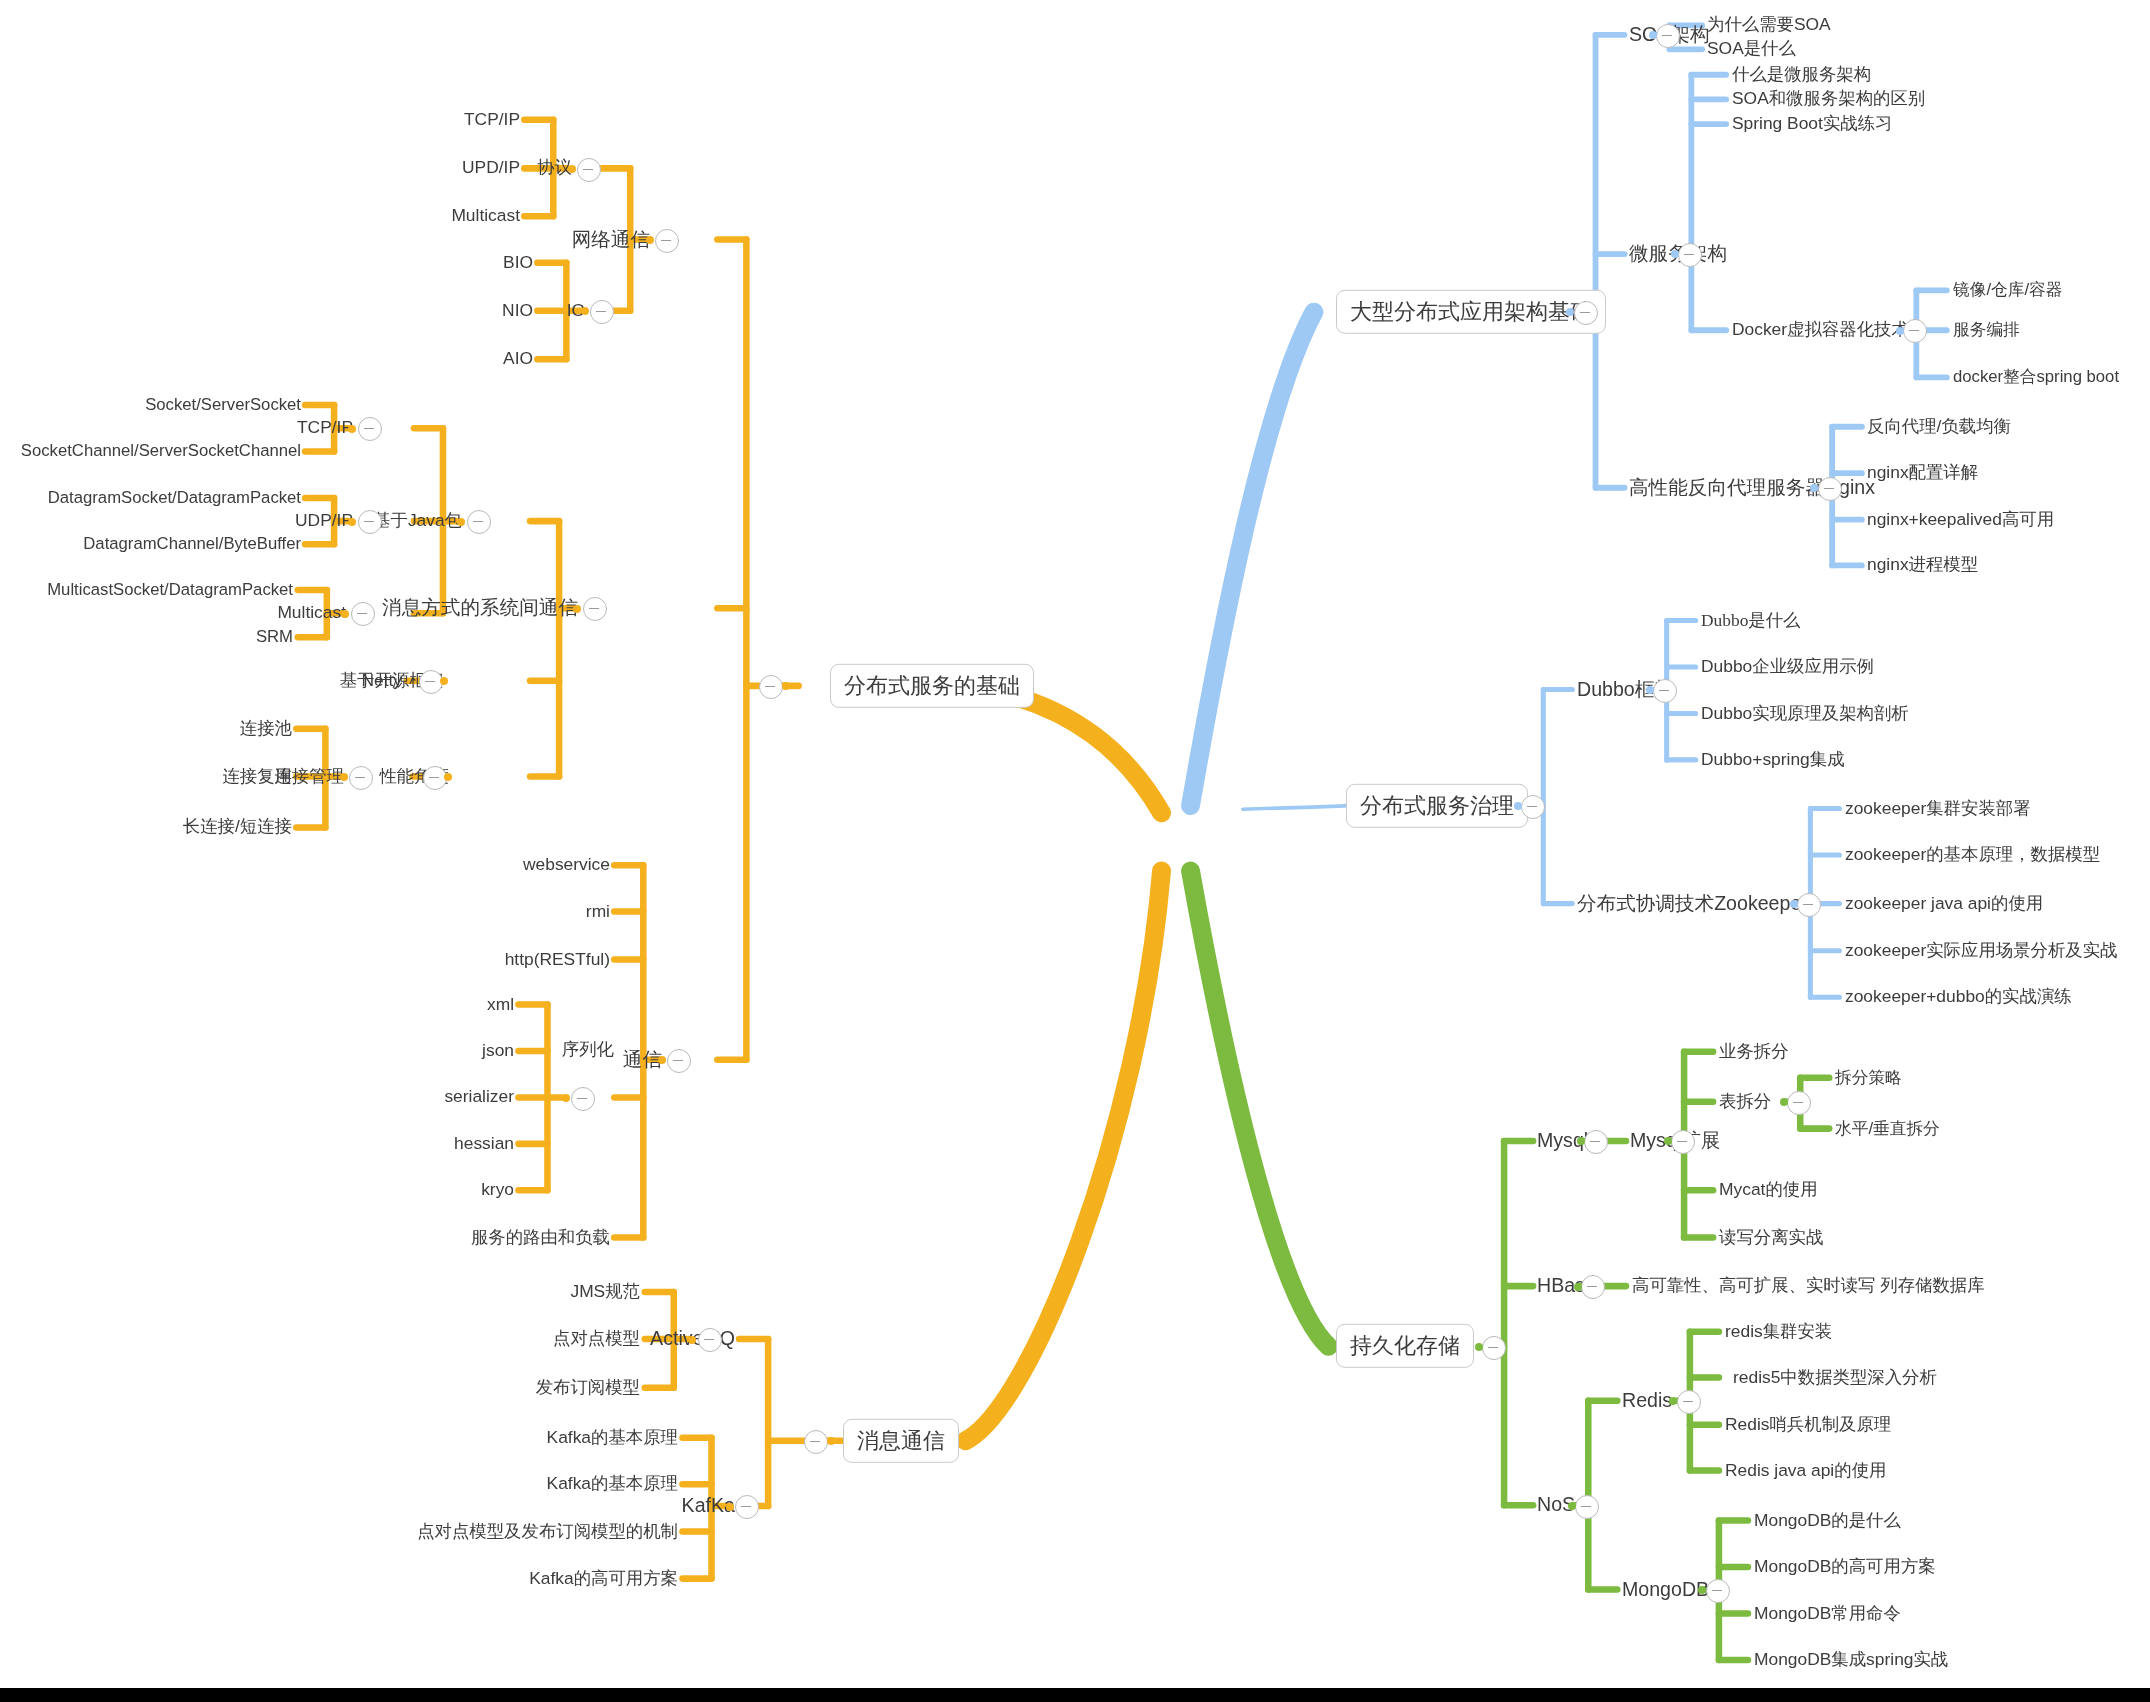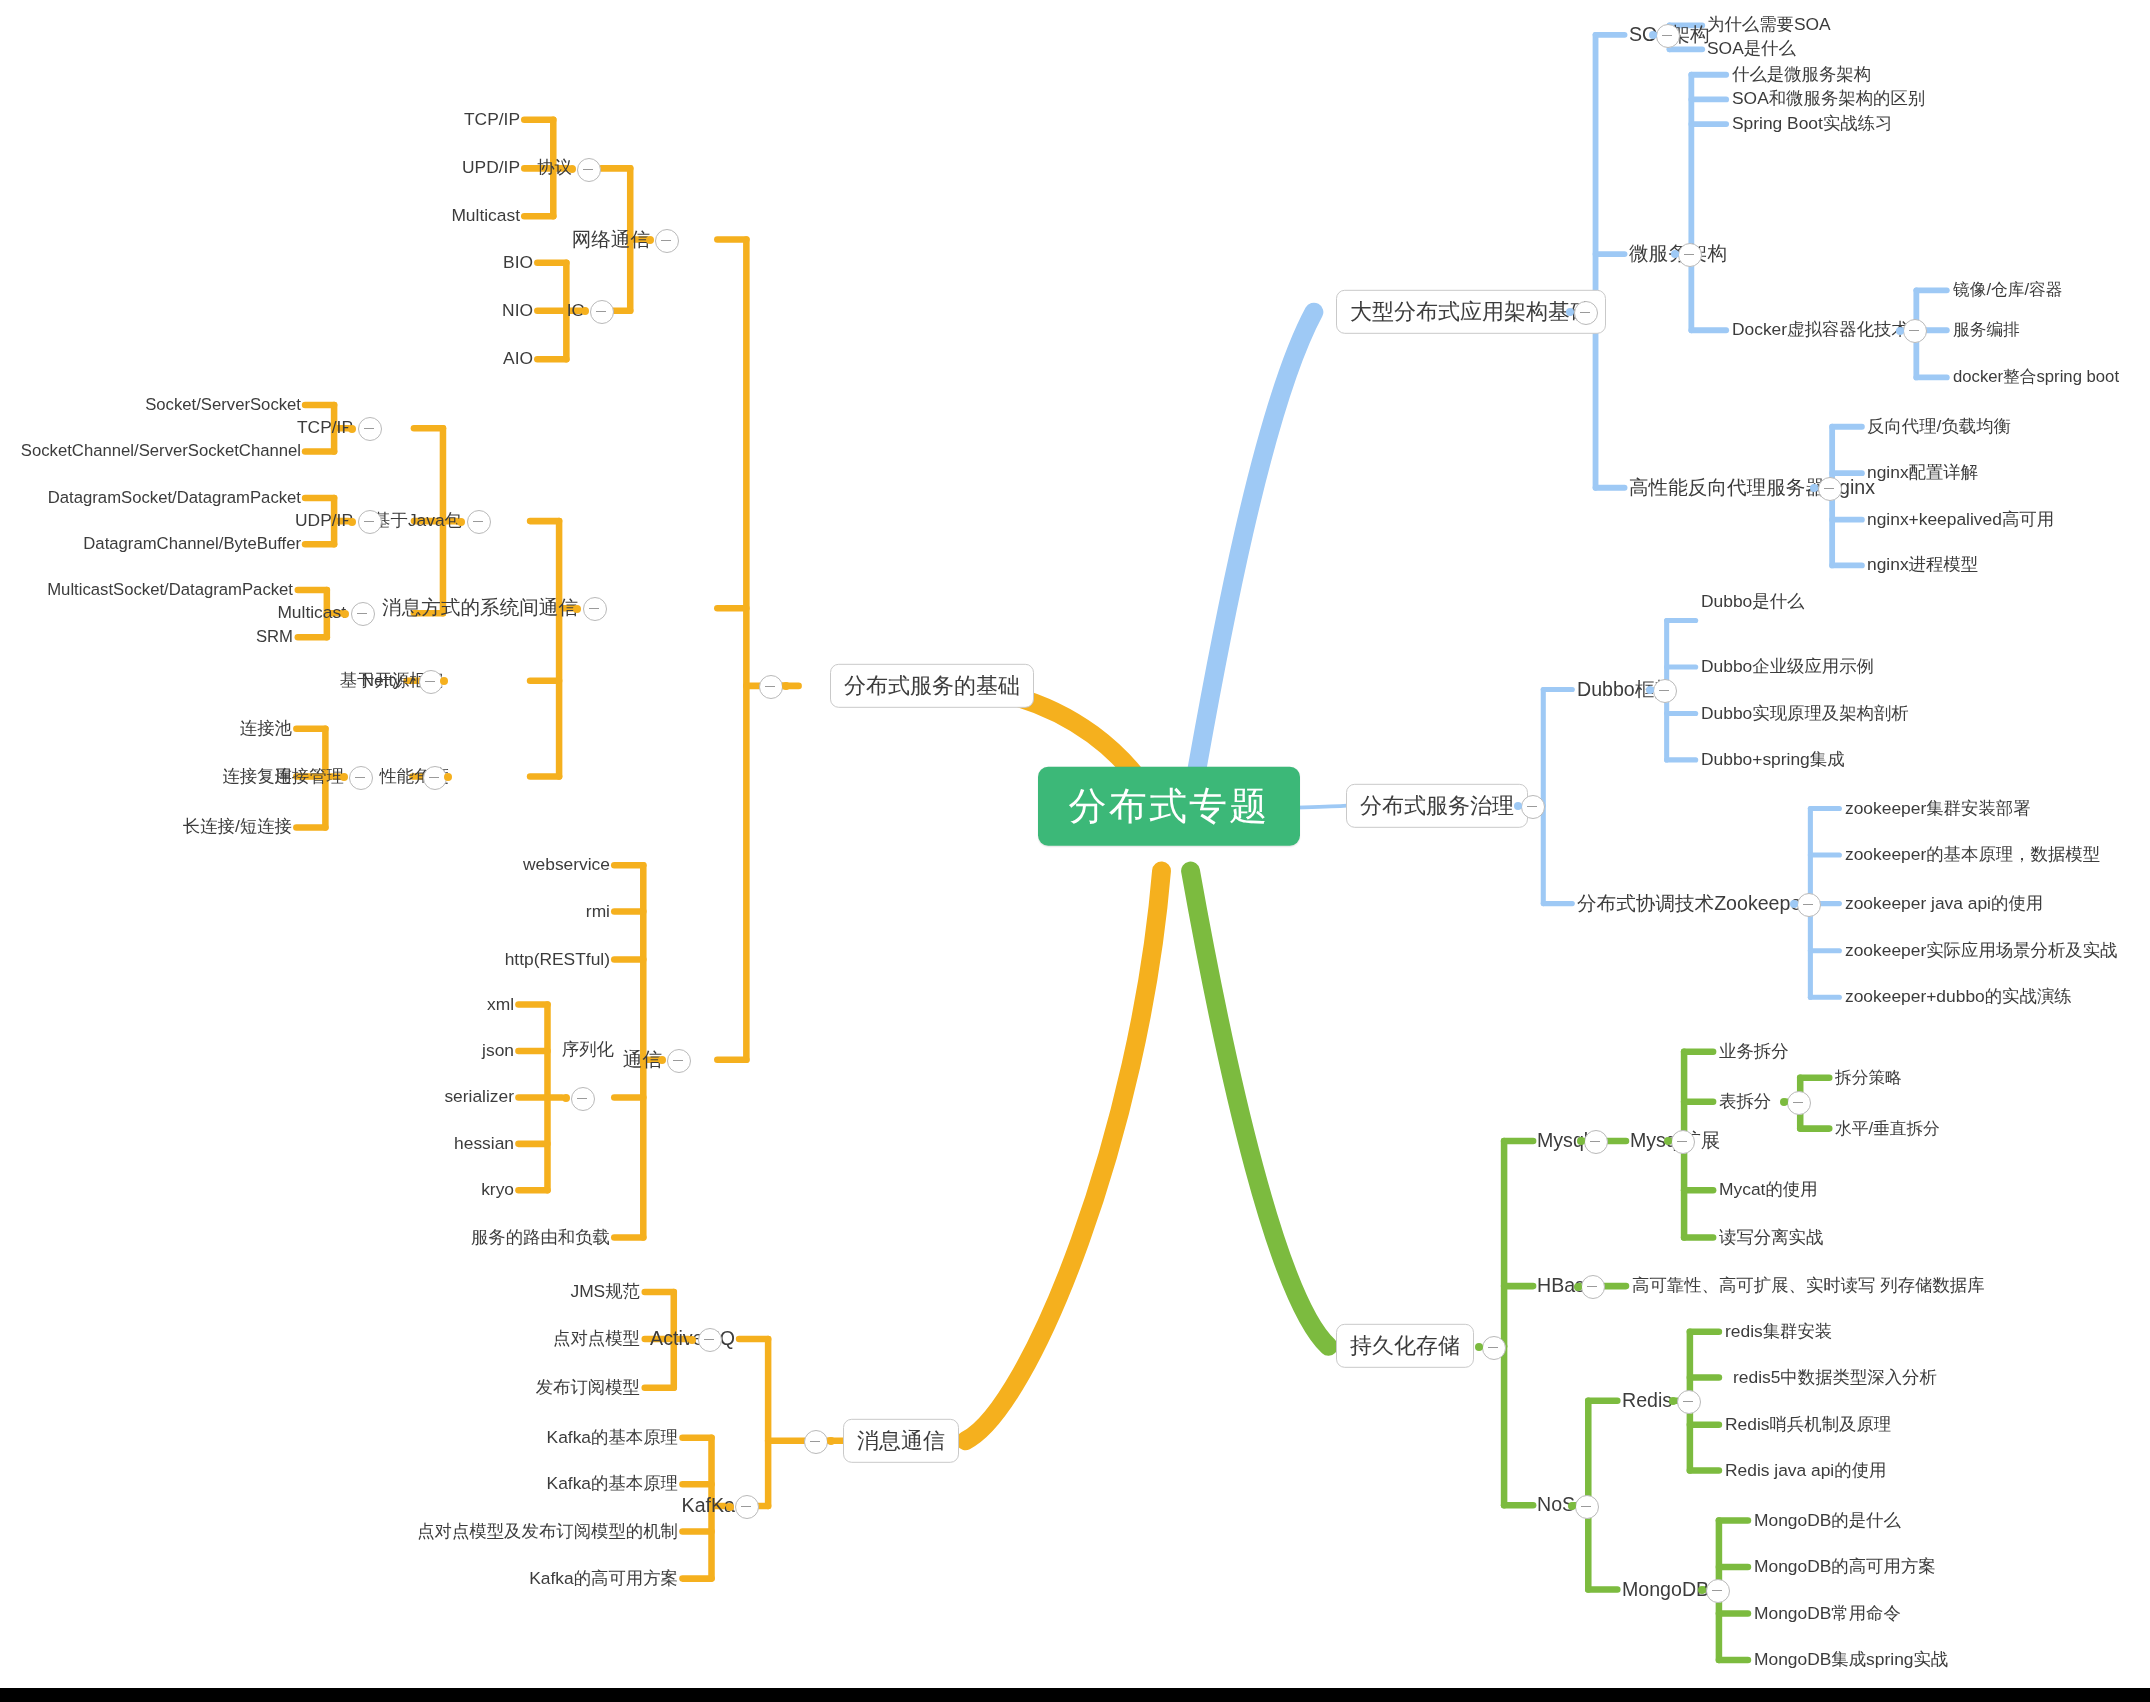--- a/index.html
+++ b/index.html
@@ -230,21 +230,20 @@
 
       <path d="M1000,2075 L980,2075" stroke="#f5b01e" stroke-width="9"></path>
       <path d="M980,1981 L980,2175" stroke="#f5b01e" stroke-width="9"></path>
       <path d="M980,1981 L940,1981" stroke="#f5b01e" stroke-width="9"></path>
       <path d="M980,2045 L940,2045" stroke="#f5b01e" stroke-width="9"></path>
       <path d="M980,2110 L940,2110" stroke="#f5b01e" stroke-width="9"></path>
       <path d="M980,2175 L940,2175" stroke="#f5b01e" stroke-width="9"></path>
     </g>
   </svg>
 
-  <div class="node root" style="left:1038px;top:806px;transform:translate(0,-50%);">分布式专题</div>
 
   <div class="node mainbox" style="left:830px;top:686px;transform:translate(0,-50%);">分布式服务的基础</div>
   <div class="toggle" style="left:759px;top:675px;"></div>
   <div class="dot y" style="left:782px;top:682px;"></div>
 
   <div class="node lv2" style="left:650px;top:240px;transform:translate(-100%,-50%);">网络通信</div>
   <div class="toggle" style="left:655px;top:229px;"></div>
   <div class="dot y" style="left:646px;top:236px;"></div>
 
   <div class="node lv3" style="left:572px;top:168px;transform:translate(-100%,-50%);">协议</div>
@@ -374,21 +373,21 @@
   <div class="node lv3" style="left:1867px;top:520px;transform:translate(0,-50%);">nginx+keepalived高可用</div>
   <div class="node lv3" style="left:1867px;top:565px;transform:translate(0,-50%);">nginx进程模型</div>
 
   <div class="node mainbox" style="left:1346px;top:806px;transform:translate(0,-50%);">分布式服务治理</div>
   <div class="toggle" style="left:1521px;top:795px;"></div>
   <div class="dot b" style="left:1514px;top:802px;"></div>
 
   <div class="node lv2" style="left:1577px;top:690px;transform:translate(0,-50%);">Dubbo框架</div>
   <div class="toggle" style="left:1653px;top:679px;"></div>
   <div class="dot b" style="left:1646px;top:686px;"></div>
-  <div class="node lv3" style="left:1701px;top:602px;transform:translate(0,-50%);">Dubbo是什么</div>
+  <div class="node lv3" style="left:1701px;top:621px;transform:translate(0,-50%);font-family:Liberation Serif, serif;">Dubbo是什么</div>
   <div class="node lv3" style="left:1701px;top:667px;transform:translate(0,-50%);">Dubbo企业级应用示例</div>
   <div class="node lv3" style="left:1701px;top:714px;transform:translate(0,-50%);">Dubbo实现原理及架构剖析</div>
   <div class="node lv3" style="left:1701px;top:760px;transform:translate(0,-50%);">Dubbo+spring集成</div>
 
   <div class="node lv2" style="left:1577px;top:904px;transform:translate(0,-50%);">分布式协调技术Zookeeper</div>
   <div class="toggle" style="left:1797px;top:893px;"></div>
   <div class="dot b" style="left:1790px;top:900px;"></div>
   <div class="node lv3" style="left:1845px;top:809px;transform:translate(0,-50%);">zookeeper集群安装部署</div>
   <div class="node lv3" style="left:1845px;top:855px;transform:translate(0,-50%);">zookeeper的基本原理，数据模型</div>
   <div class="node lv3" style="left:1845px;top:904px;transform:translate(0,-50%);">zookeeper java api的使用</div>

